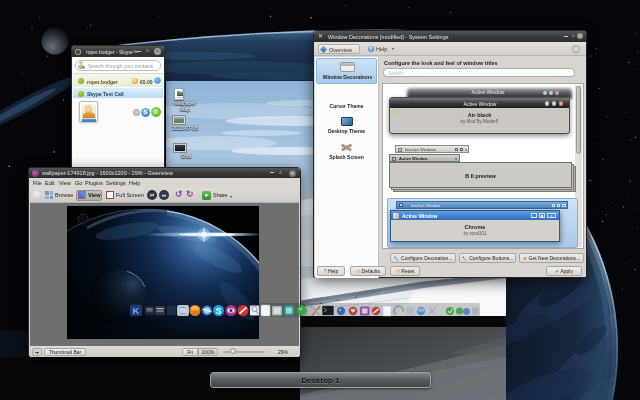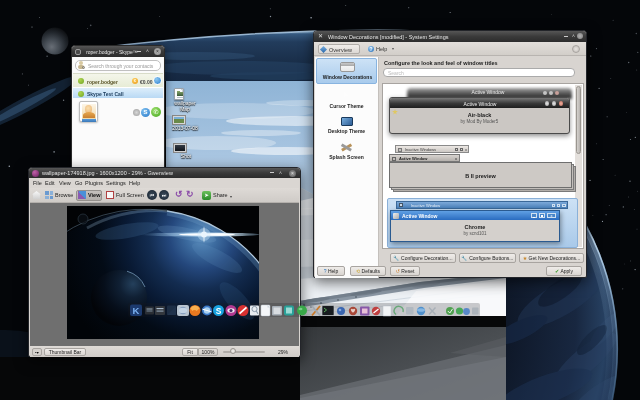--- a/index.html
+++ b/index.html
@@ -296,20 +296,21 @@
 <div class="abs" style="left:300px;top:316px;width:206px;height:11px;background:#070809;z-index:1"></div>
 
 <div class="abs" style="left:300px;top:327px;width:206px;height:73px;z-index:1;background:linear-gradient(160deg,#35383b 0%,#4a4e52 55%,#5d6166 100%)">
 <svg width="206" height="73" viewBox="0 0 206 73" style="position:absolute;left:0;top:0">
 <path d="M0,68 L206,18 L206,73 L0,73 Z" fill="#6a6e73" opacity="0.75"></path>
 <path d="M0,71 L206,30 L206,73 L0,73 Z" fill="#787c81" opacity="0.5"></path>
 <path d="M206,10 L150,26 L206,30 Z" fill="#5a5e62" opacity="0.6"></path>
 </svg>
 </div>
 
+<div class="abs" style="left:210px;top:372px;width:221px;height:16px;z-index:2;border-radius:3px;border:1px solid #9aa0a6;background:linear-gradient(#85898e,#595d62 45%,#43474c);box-shadow:0 1px 3px rgba(0,0,0,.6);color:#15181b;font-size:8px;font-weight:bold;text-align:center;line-height:15px;text-shadow:0 1px 0 rgba(255,255,255,.25)">Desktop 1</div>
 
 <div class="abs" style="left:170px;top:88px;z-index:2;width:30px">
 <div style="width:10px;height:12px;margin-left:4px;background:#fbfcfd;border:0.5px solid #9aa2aa;border-radius:1px;position:relative;overflow:hidden;box-shadow:0 1px 1.5px rgba(0,0,0,.4)">
         <div style="position:absolute;left:1.5px;top:2px;width:7px;height:5px;background:linear-gradient(#8aa86a,#39593a)"></div>
         <div style="position:absolute;left:1.5px;top:8px;width:7px;height:1px;background:#b8c0c8"></div>
         <div style="position:absolute;right:0;top:0;width:3px;height:3px;background:linear-gradient(225deg,#c8d0d8 50%,#fbfcfd 50%)"></div>
       </div>
 <div style="font-size:5px;color:#fff;text-align:center;text-shadow:0 0 2px #000,0 1px 1px #000;margin-top:1px;line-height:1.15">wallpaper<br>Map</div>
 </div>
 <div class="abs" style="left:170px;top:115px;z-index:2;width:30px">

